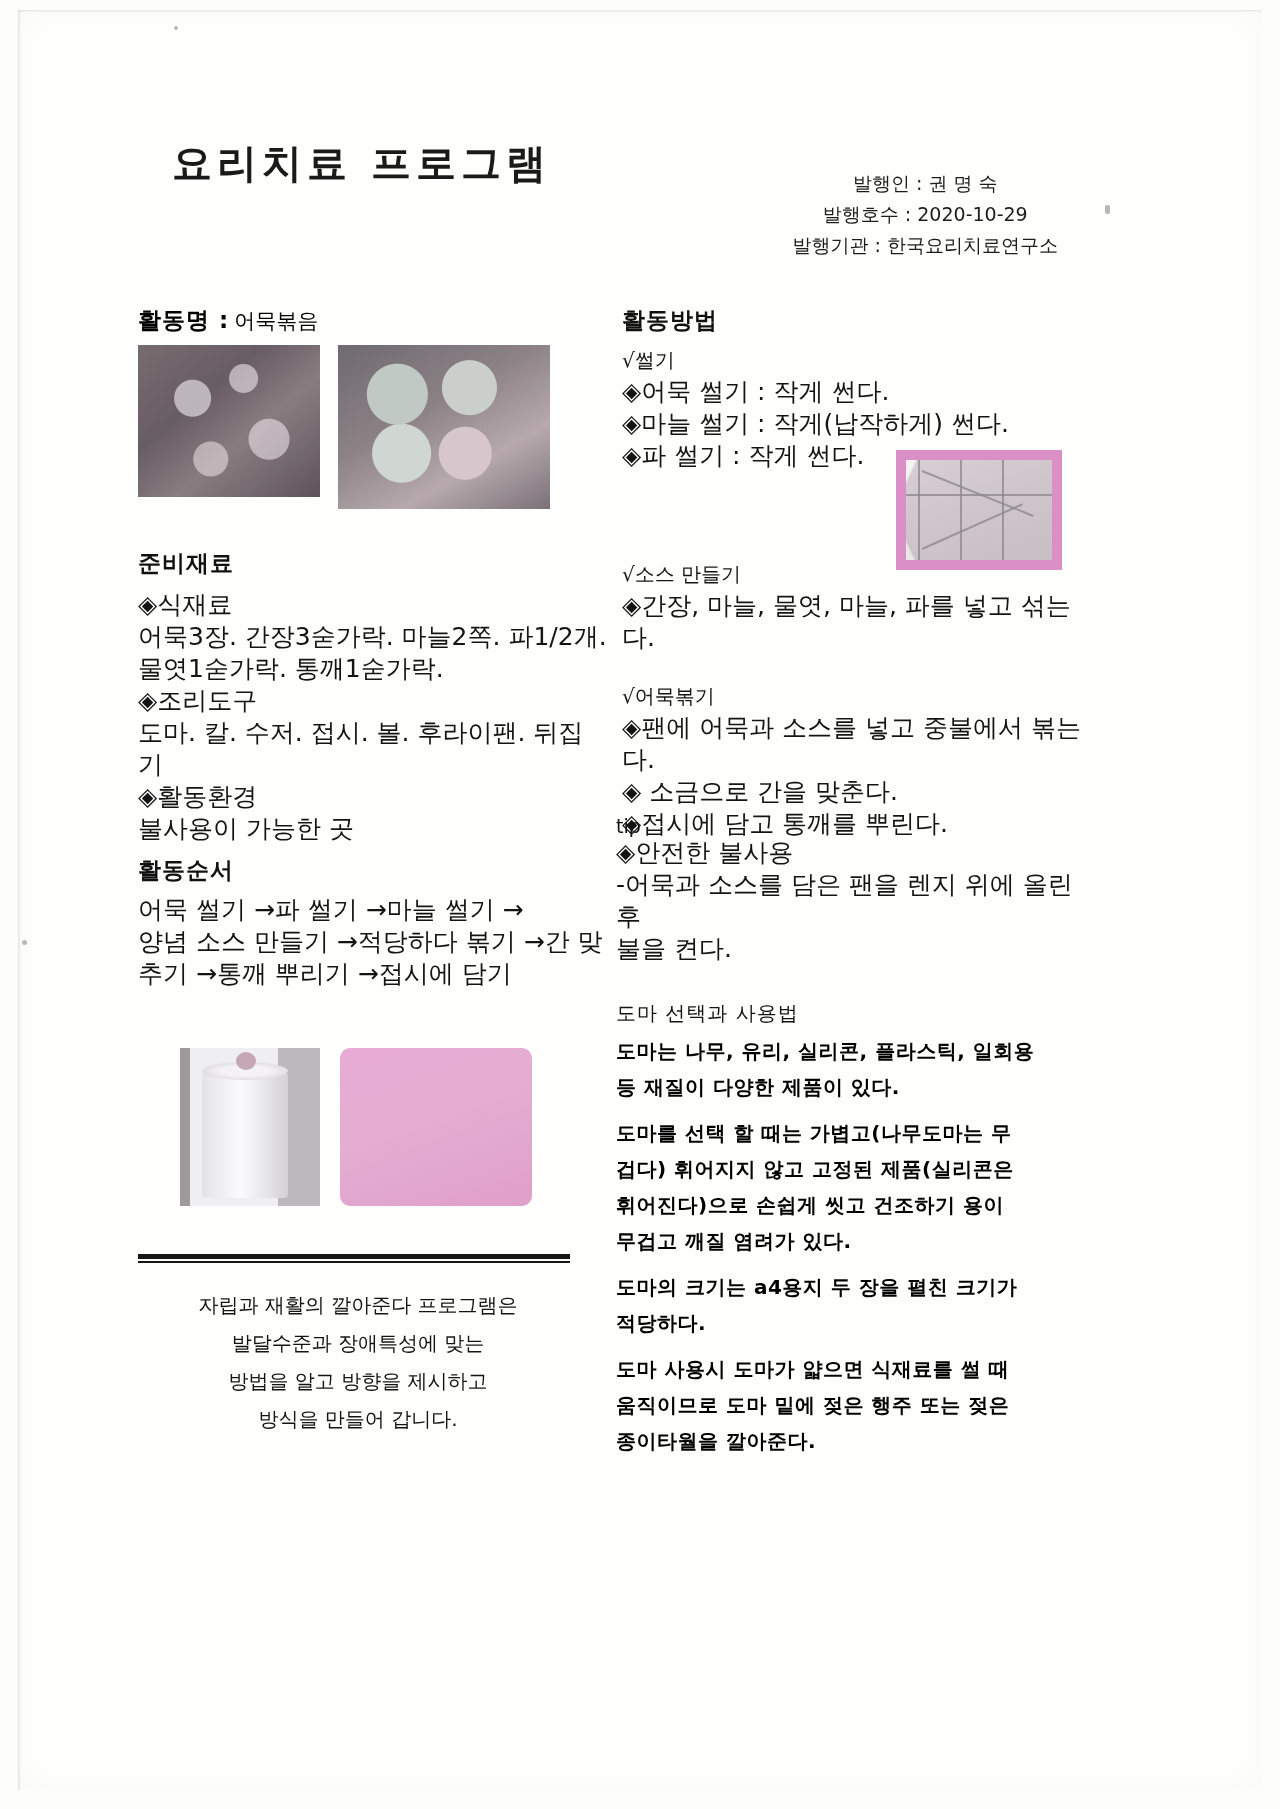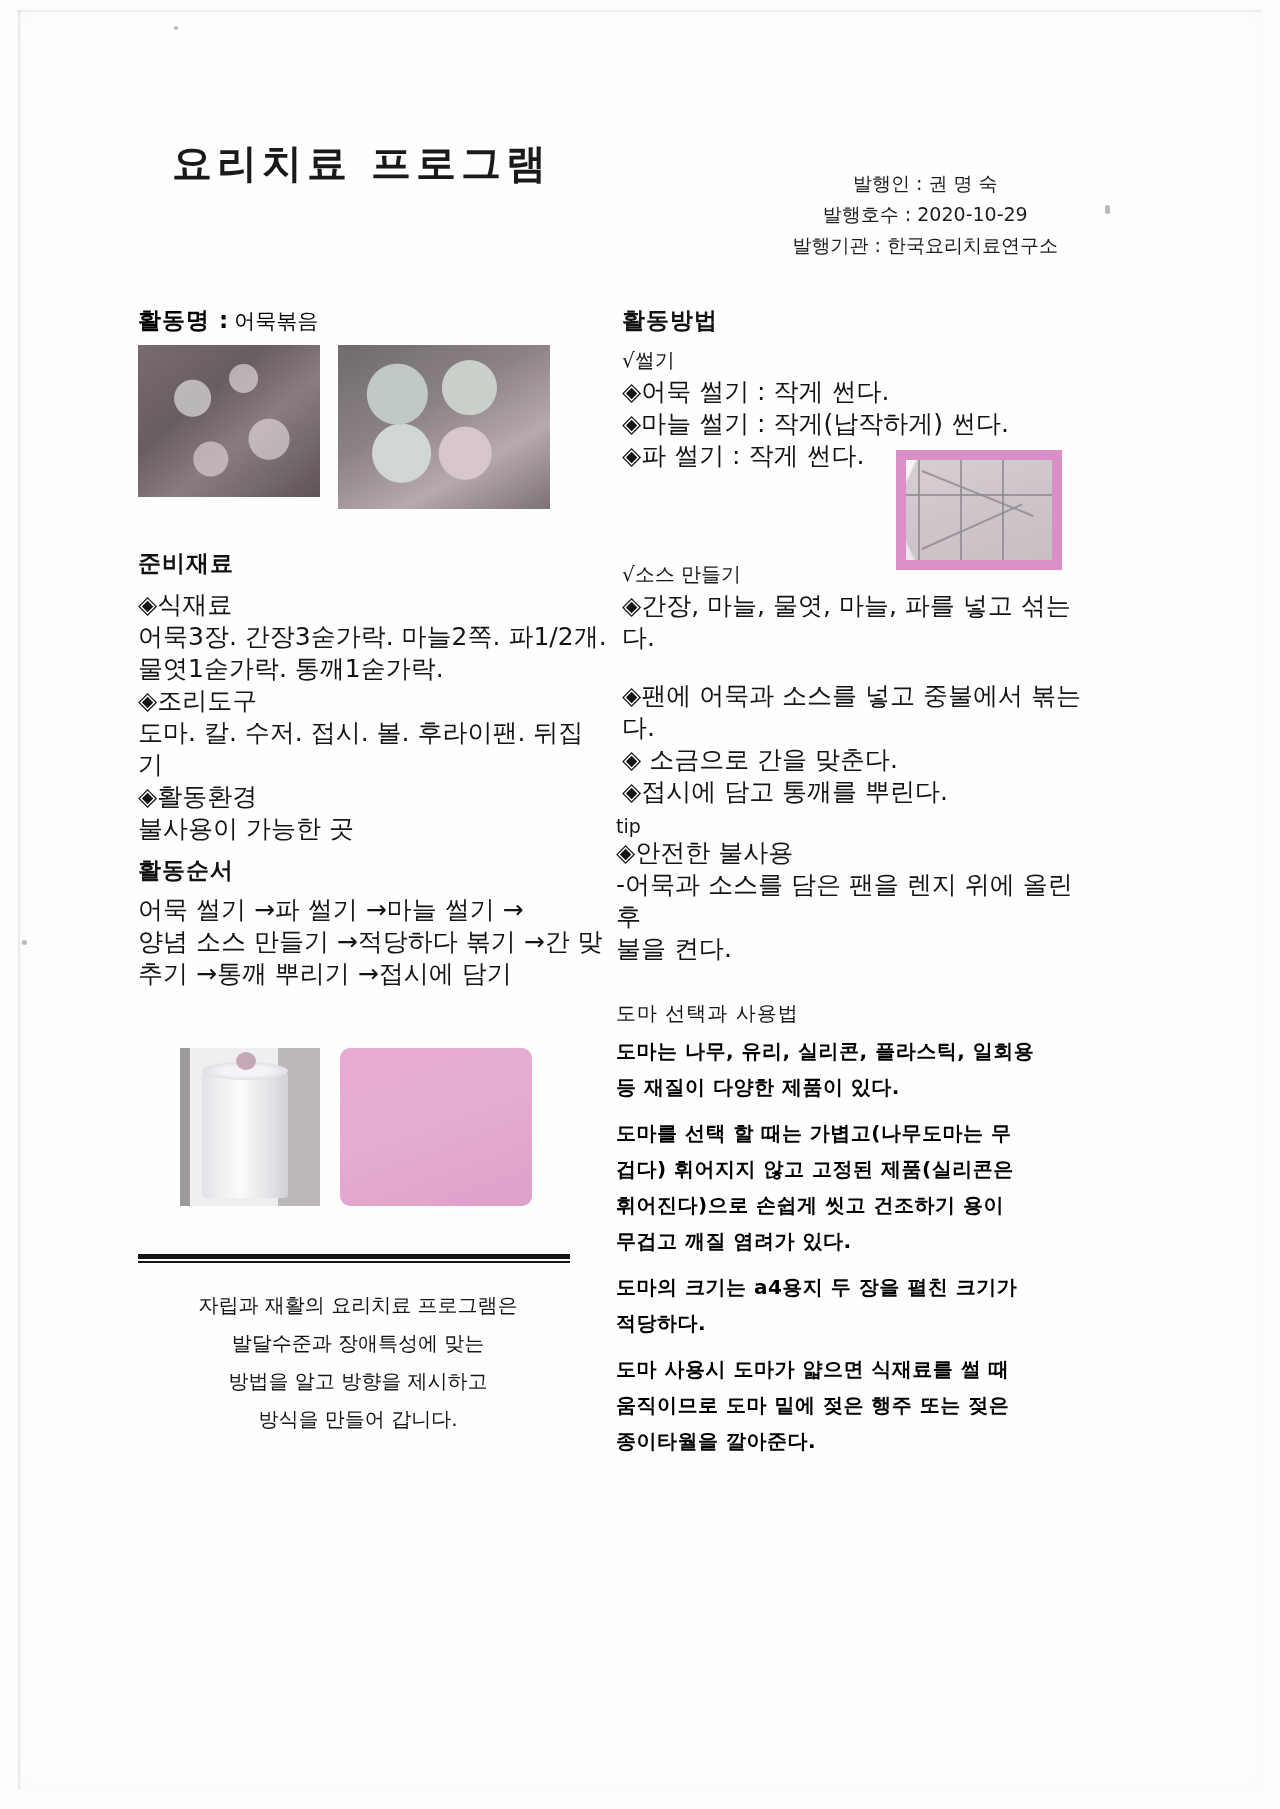--- a/index.html
+++ b/index.html
@@ -295,21 +295,21 @@
   <div class="photo" id="photo-roll">
     <div class="roll-body"></div>
     <div class="roll-top"></div>
     <div class="roll-core"></div>
   </div>
   <div class="photo" id="photo-board"></div>
 
   <div class="divider"></div>
 
   <div class="slogan">
-    <div>자립과 재활의 요리치료 프로그램은</div>
+    <div>자립과 재활의 깔아준다 프로그램은</div>
     <div>발달수준과 장애특성에 맞는</div>
     <div>방법을 알고 방향을 제시하고</div>
     <div>방식을 만들어 갑니다.</div>
   </div>
 
   <div class="method">
     <div class="h-sec">활동방법</div>
     <div style="height:8px"></div>
 
     <div>
@@ -318,20 +318,21 @@
       <div class="body-line">◈마늘 썰기 : 작게(납작하게) 썬다.</div>
       <div class="body-line">◈파 썰기 : 작게 썬다.</div>
     </div>
 
     <div class="sub-block" style="margin-top:86px;">
       <div class="body-line check">√소스 만들기</div>
       <div class="body-line">◈간장, 마늘, 물엿, 마늘, 파를 넣고 섞는다.</div>
     </div>
 
     <div class="sub-block" style="margin-top:26px;">
+      <div class="body-line check">√어묵볶기</div>
       <div class="body-line">◈팬에 어묵과 소스를 넣고 중불에서 볶는다.</div>
       <div class="body-line">◈ 소금으로 간을 맞춘다.</div>
       <div class="body-line">◈접시에 담고 통깨를 뿌린다.</div>
     </div>
   </div>
 
   <div class="photo" id="photo-cut">
     <div class="cutline" style="left:12px; top:0; width:2px; height:100px;"></div>
     <div class="cutline" style="left:54px; top:0; width:2px; height:100px;"></div>
     <div class="cutline" style="left:96px; top:0; width:2px; height:100px;"></div>

